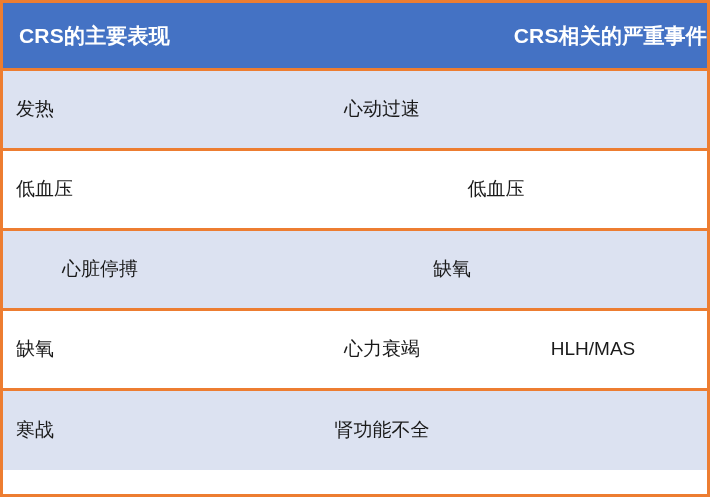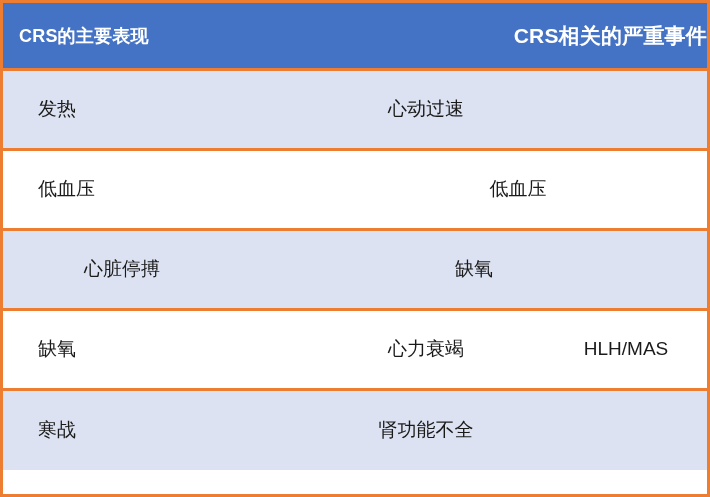--- a/index.html
+++ b/index.html
@@ -72,21 +72,21 @@
   }
   .col3 {
     width: 228px;
     flex: 1 1 auto;
     box-sizing: border-box;
     text-align: center;
   }
 
   .header-row .col1 {
     color: #FFFFFF;
-    font-size: 18px;
+    font-size: 21px;
     font-weight: bold;
     letter-spacing: 0.2px;
     padding-left: 16px;
   }
   .header-row .col-head2 {
     flex: 1 1 auto;
     box-sizing: border-box;
     color: #FFFFFF;
     font-size: 21px;
     font-weight: bold;
@@ -94,21 +94,20 @@
     text-align: right;
     padding-left: 78px;
   }
 
   .body-row .cell {
     color: #1A1A1A;
     font-size: 19px;
     font-weight: normal;
     line-height: 1.2;
     white-space: nowrap;
-    margin-left: 22px;
   }
 </style>
 </head>
 <body>
 
 <div id="crs-table">
 
   <div class="row header-row">
     <div class="col1">CRS的主要表现</div>
     <div class="col-head2">CRS相关的严重事件</div>

